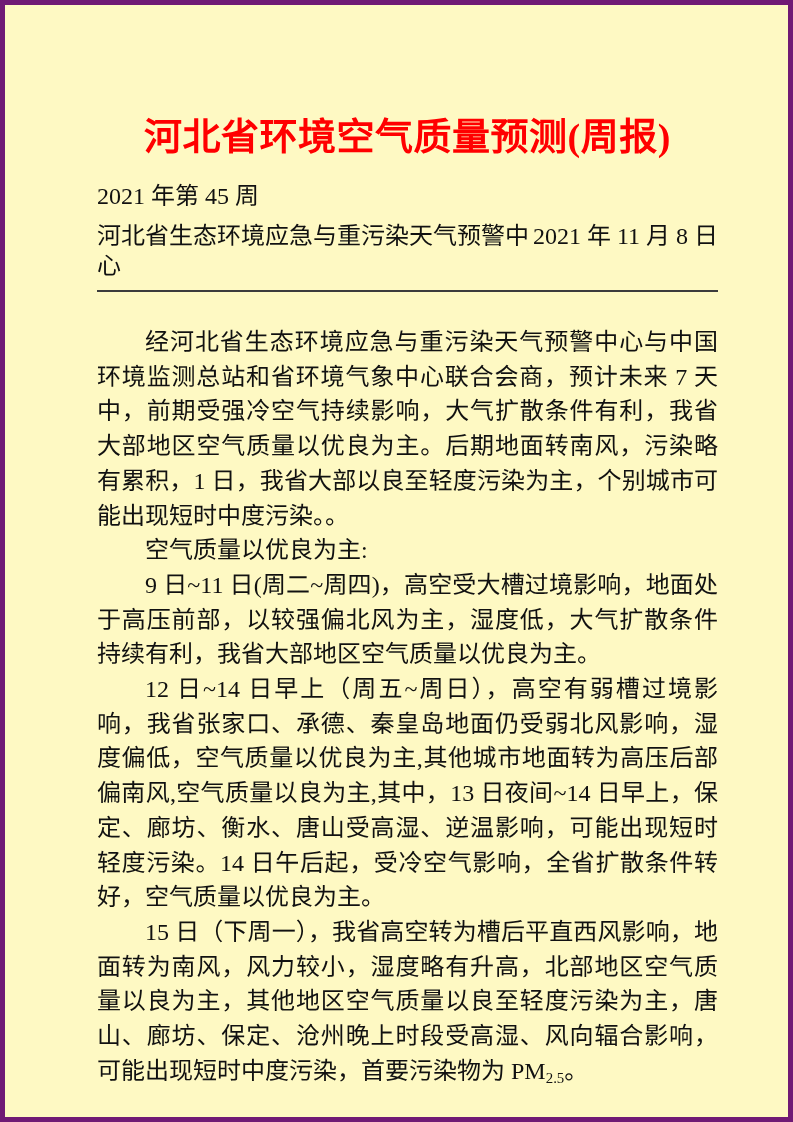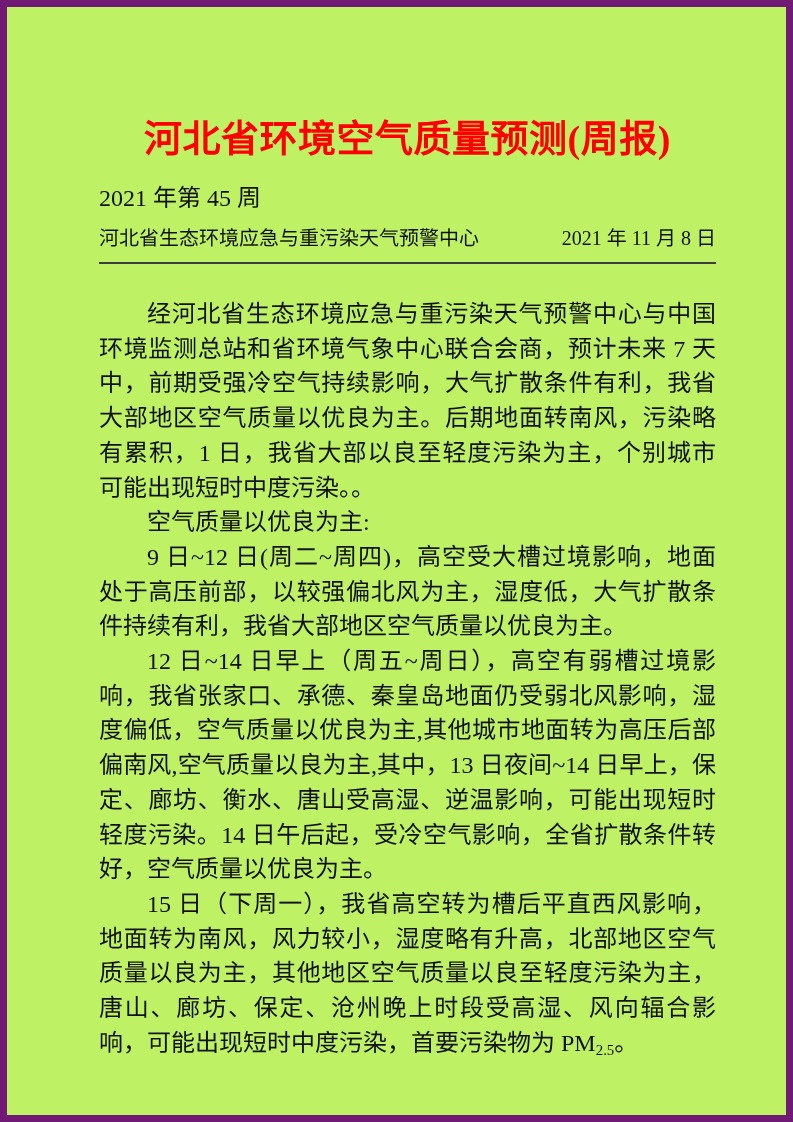--- a/index.html
+++ b/index.html
@@ -6,22 +6,22 @@
     margin: 0;
     padding: 0;
     background: #ffffff;
   }
   .page {
     position: relative;
     width: 793px;
     height: 1122px;
     box-sizing: border-box;
     margin: 0;
-    background: #bef264;
-    border: 7px solid #701a75;
+    background: #fef9c3;
+    border: 5px solid #701a75;
     overflow: hidden;
     font-family: "Liberation Serif", "DejaVu Serif", serif;
     color: #111111;
   }
   .content {
     box-sizing: border-box;
     padding: 0 70px 0 92px;
   }
   .doc-title {
     margin: 110px 0 0 0;
@@ -32,21 +32,21 @@
     color: #ff0000;
     letter-spacing: 0.5px;
   }
   .doc-week {
     margin-top: 22px;
     font-size: 24px;
     line-height: 30px;
   }
   .org-line {
     margin-top: 10px;
-    font-size: 20px;
+    font-size: 24px;
     line-height: 30px;
     display: flex;
     justify-content: space-between;
     align-items: baseline;
   }
   .org-line .org-name { text-align: left; }
   .org-line .org-date { white-space: nowrap; }
   .header-rule {
     margin: 9px 0 0 0;
     border: none;
@@ -84,19 +84,19 @@
     <div class="org-line">
       <span class="org-name">河北省生态环境应急与重污染天气预警中心</span>
       <span class="org-date">2021 年 11 月 8 日</span>
     </div>
 
     <hr class="header-rule">
 
     <div class="doc-body">
       <p>经河北省生态环境应急与重污染天气预警中心与中国环境监测总站和省环境气象中心联合会商，预计未来 7 天中，前期受强冷空气持续影响，大气扩散条件有利，我省大部地区空气质量以优良为主。后期地面转南风，污染略有累积，1 日，我省大部以良至轻度污染为主，个别城市可能出现短时中度污染。。</p>
       <p>空气质量以优良为主:</p>
-      <p>9 日~12 日(周二~周四)，高空受大槽过境影响，地面处于高压前部，以较强偏北风为主，湿度低，大气扩散条件持续有利，我省大部地区空气质量以优良为主。</p>
+      <p>9 日~11 日(周二~周四)，高空受大槽过境影响，地面处于高压前部，以较强偏北风为主，湿度低，大气扩散条件持续有利，我省大部地区空气质量以优良为主。</p>
       <p>12 日~14 日早上（周五~周日），高空有弱槽过境影响，我省张家口、承德、秦皇岛地面仍受弱北风影响，湿度偏低，空气质量以优良为主,其他城市地面转为高压后部偏南风,空气质量以良为主,其中，13 日夜间~14 日早上，保定、廊坊、衡水、唐山受高湿、逆温影响，可能出现短时轻度污染。14 日午后起，受冷空气影响，全省扩散条件转好，空气质量以优良为主。</p>
       <p><span>15 日（下周一），我省高空转为槽后平直西风影响，地面转为南风，风力较小，湿度略有升高，北部地区空气质量以良为主，其他地区空气质量以良至轻度污染为主，唐山、廊坊、保定、沧州晚上时段受高湿、风向辐合影响，可能出现短时中度污染，首要污染物为 PM</span><sub>2.5</sub><span>。</span></p>
     </div>
 
   </div>
 </div>
 
 </body></html>

